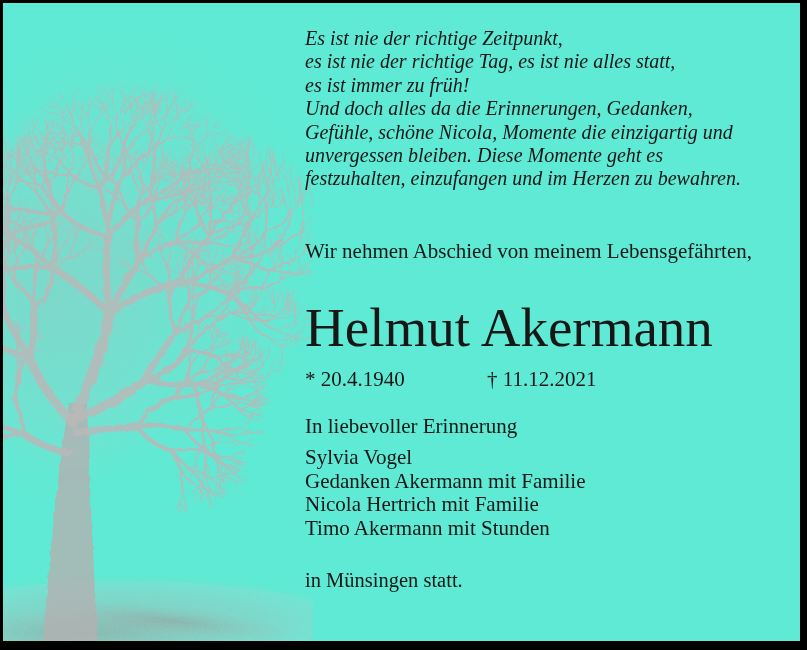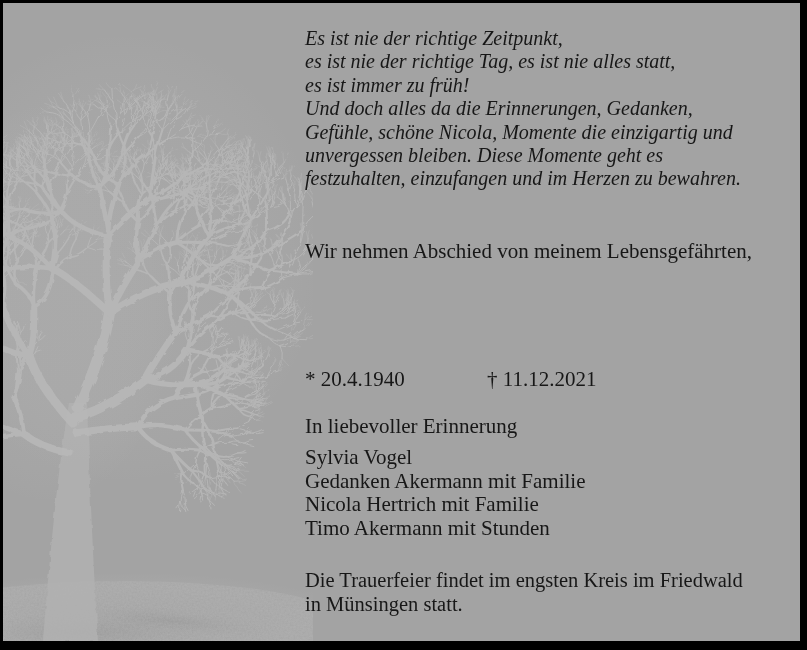--- a/index.html
+++ b/index.html
@@ -7,21 +7,21 @@
     position:relative;
     width:807px;height:650px;
     background:#000000;
     box-sizing:border-box;
     font-family:"Liberation Serif","DejaVu Serif",serif;
     overflow:hidden;
   }
   .paper{
     position:absolute;
     left:3px;top:3px;right:7px;bottom:9px;
-    background:#a3a3a3;
+    background:#5eead4;
     overflow:hidden;
   }
   .tree-wrap{
     position:absolute;left:0;top:0;width:310px;height:638px;
     overflow:hidden;
   }
   .tree-wrap svg{display:block;}
   .content{
     position:absolute;left:302px;top:0;width:492px;height:638px;
     color:#171717;
@@ -107,35 +107,35 @@
         <div class="line">Und doch alles da die Erinnerungen, Gedanken,</div>
         <div class="line">Gefühle, schöne Nicola, Momente die einzigartig und</div>
         <div class="line">unvergessen bleiben. Diese Momente geht es</div>
         <div class="line">festzuhalten, einzufangen und im Herzen zu bewahren.</div>
       </div>
 
       <div class="block intro">
         <div class="line">Wir nehmen Abschied von meinem Lebensgefährten,</div>
       </div>
 
+      <div class="block name">Helmut Akermann</div>
 
       <div class="block dates">
         <span class="birth">* 20.4.1940</span>
         <span class="death">† 11.12.2021</span>
       </div>
 
       <div class="block memorial-heading">In liebevoller Erinnerung</div>
 
       <div class="block mourners">
         <div class="line">Sylvia Vogel</div>
         <div class="line">Gedanken Akermann mit Familie</div>
         <div class="line">Nicola Hertrich mit Familie</div>
         <div class="line">Timo Akermann mit Stunden</div>
       </div>
 
       <div class="block notice">
-        <div class="line">Die Trauerfeier findet im engsten Kreis im Friedwald</div>
         <div class="line">in Münsingen statt.</div>
       </div>
 
     </div>
   </div>
 </div>
 
 </body></html>

